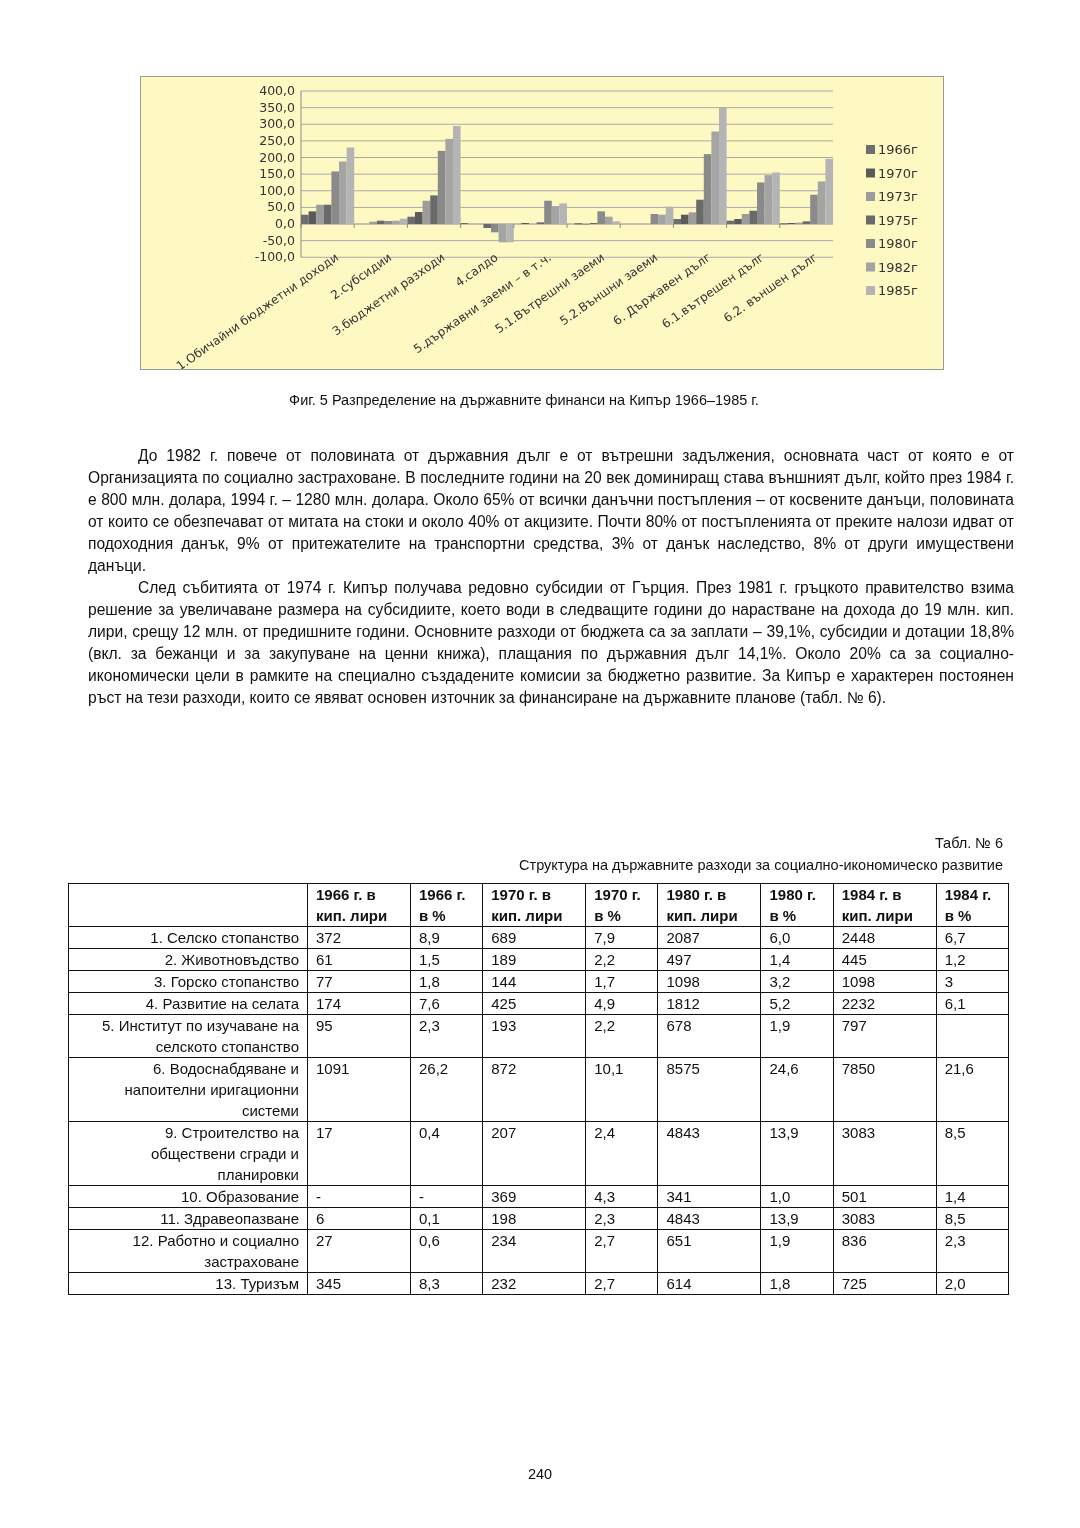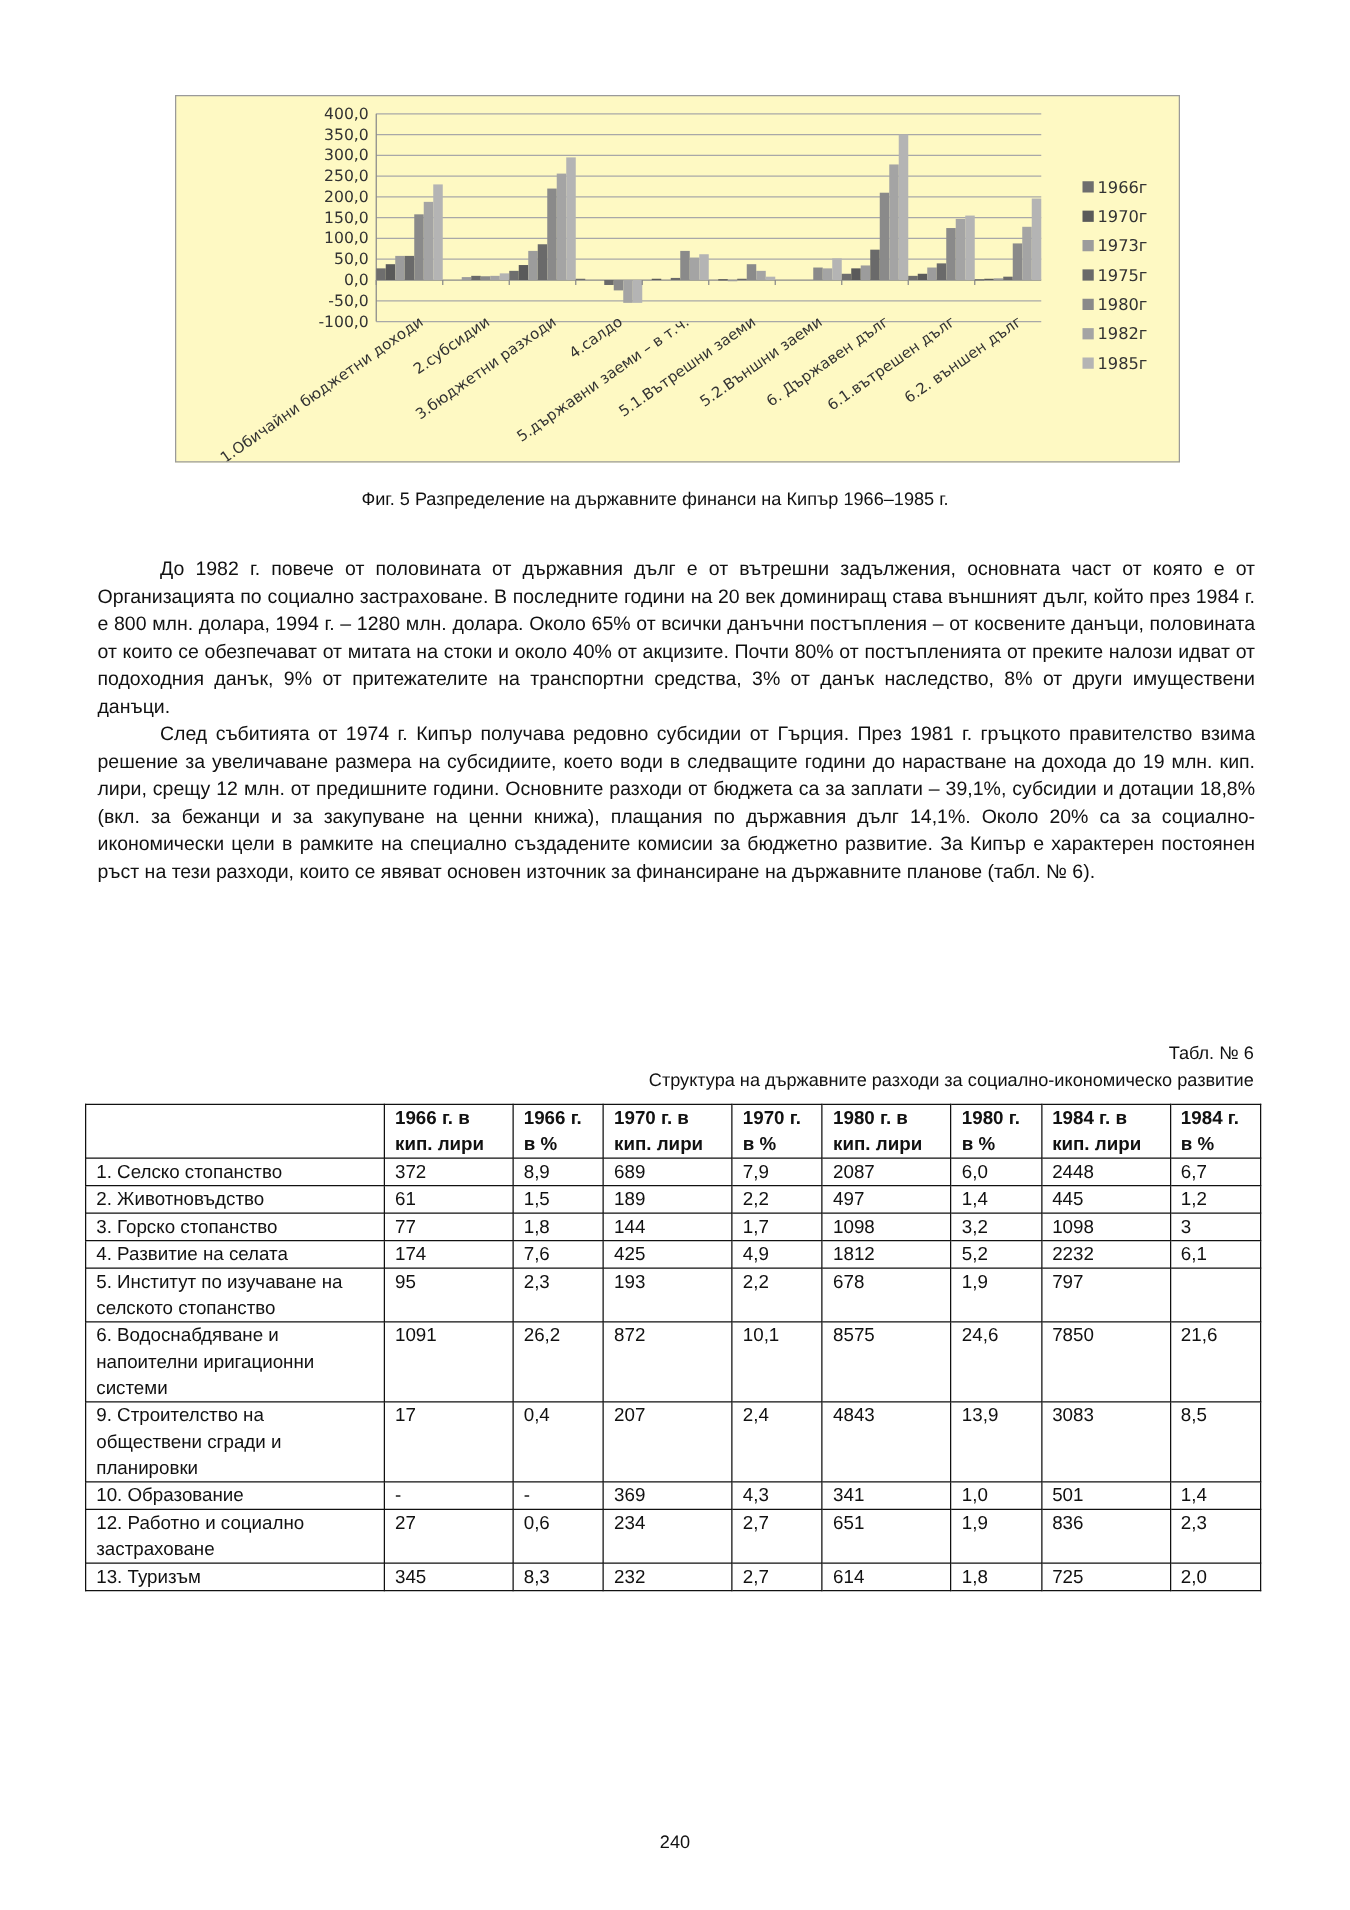--- a/index.html
+++ b/index.html
@@ -1,27 +1,27 @@
 <!DOCTYPE html>
 <html><head>
 <meta charset="utf-8">
 <style>
   html, body { margin: 0; padding: 0; background: #ffffff; }
   body { width: 1080px; height: 1528px; position: relative; font-family: "Liberation Sans", sans-serif; color: #111; overflow: hidden; }
   .chart-box { position: absolute; left: 140px; top: 76px; width: 802px; height: 292px; border: 1.5px solid #9a9a9a; background: #fef9c3; }
   .chart-box svg { position: absolute; left: 0; top: 0; }
   .caption { position: absolute; left: 0; width: 1048px; top: 392px; text-align: center; font-size: 14.5px; }
-  .para { position: absolute; left: 78px; width: 926px; font-size: 15.6px; line-height: 22px; text-align: justify; }
+  .para { position: absolute; left: 88px; width: 926px; font-size: 15.6px; line-height: 22px; text-align: justify; }
   .para p { margin: 0; text-indent: 50px; }
   .tbl-num { position: absolute; right: 77px; top: 835px; font-size: 14.5px; }
   .tbl-title { position: absolute; right: 77px; top: 857px; font-size: 14.5px; }
   table.data { position: absolute; left: 68px; top: 883px; width: 941px; border-collapse: collapse; font-size: 15px; }
   table.data td, table.data th { border: 1.3px solid #111; padding: 0 8px; vertical-align: top; line-height: 21px; text-align: left; }
   table.data th { font-weight: bold; }
-  table.data td.rowlabel { width: 222px; }
+  table.data td.rowlabel { width: 222px; text-align: right; }
   .pagenum { position: absolute; left: 0; width: 1080px; top: 1466px; text-align: center; font-size: 14.5px; }
 </style>
 </head>
 <body>
 
 <div class="chart-box">
   <svg id="chart-svg" width="802" height="292">
       <line x1="160" x2="692" y1="14" y2="14" stroke="#a8a8a8" stroke-width="1"></line>
       <text x="154" y="18" text-anchor="end" font-size="12.5" fill="#333" font-family="DejaVu Sans, sans-serif">400,0</text>
       <line x1="160" x2="692" y1="30.625" y2="30.625" stroke="#a8a8a8" stroke-width="1"></line>
@@ -248,20 +248,31 @@
         <td>-</td>
         <td>-</td>
         <td>369</td>
         <td>4,3</td>
         <td>341</td>
         <td>1,0</td>
         <td>501</td>
         <td>1,4</td>
       </tr>
       <tr>
+        <td class="rowlabel">11.  Здравеопазване</td>
+        <td>6</td>
+        <td>0,1</td>
+        <td>198</td>
+        <td>2,3</td>
+        <td>4843</td>
+        <td>13,9</td>
+        <td>3083</td>
+        <td>8,5</td>
+      </tr>
+      <tr>
         <td class="rowlabel">12.  Работно и социално застраховане</td>
         <td>27</td>
         <td>0,6</td>
         <td>234</td>
         <td>2,7</td>
         <td>651</td>
         <td>1,9</td>
         <td>836</td>
         <td>2,3</td>
       </tr>

